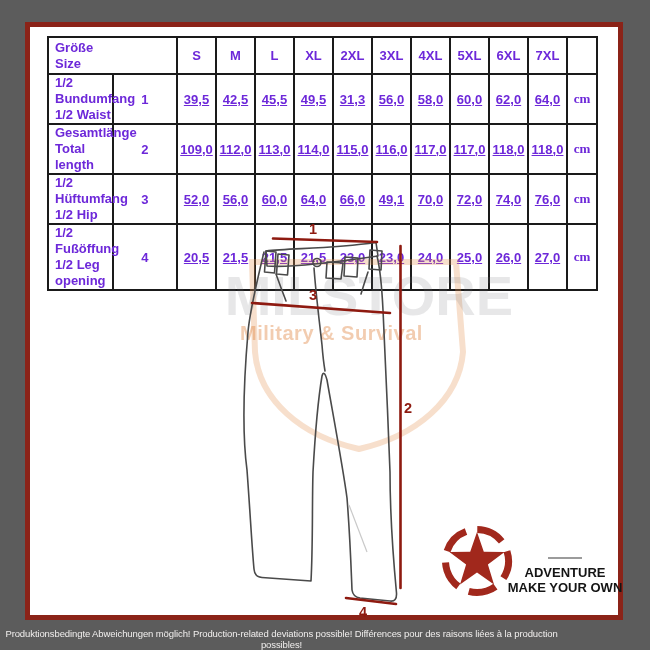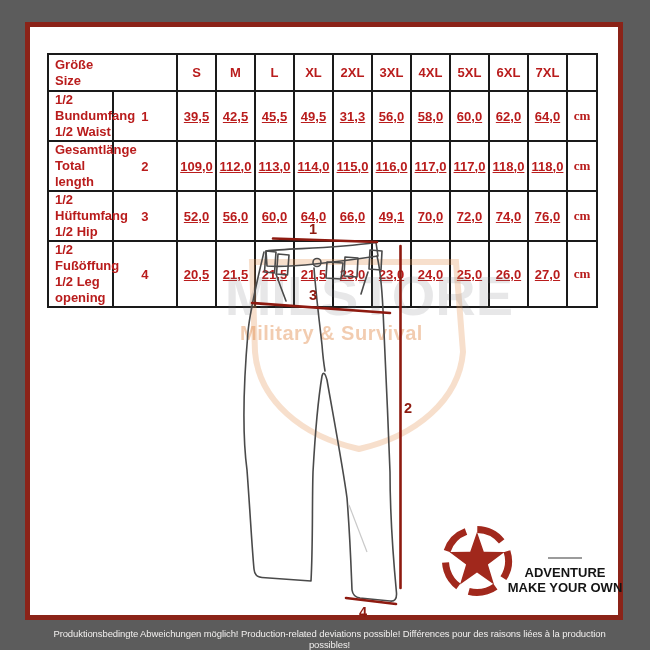--- a/index.html
+++ b/index.html
@@ -4,25 +4,25 @@
 <style>
   html,body{margin:0;padding:0;}
   body{width:650px;height:650px;position:relative;overflow:hidden;
        font-family:"Liberation Sans", sans-serif;background:#5c5c5c;}
   .stage{position:absolute;inset:0;}
   
   .panel{position:absolute;left:25px;top:22px;width:598px;height:598px;
          box-sizing:border-box;background:#ffffff;border:5px solid #8b2318;}
   
   .footer-text{position:absolute;left:0;top:628px;width:563px;text-align:center;
-        color:#f1efee;font-size:9.5px;letter-spacing:-0.1px;padding-left:48px;}
-  
-  table.size-table{position:absolute;left:47px;top:53px;width:551px;
+        color:#f1efee;font-size:9.5px;letter-spacing:-0.1px;}
+  
+  table.size-table{position:absolute;left:47px;top:36px;width:551px;
         border-collapse:collapse;table-layout:fixed;
-        font-size:13px;font-weight:bold;color:#b91c1c;}
+        font-size:13px;font-weight:bold;color:#6d28d9;}
   .size-table th,.size-table td{border:2px solid #1a1a1a;padding:0;
         text-align:center;vertical-align:middle;background:#fff;}
   .size-table thead th{height:35px;}
   .size-table tbody td{height:36px;}
   .size-table .label{ text-align:left;padding-left:6px;line-height:16px;}
   .size-table .num-col{width:22px;}
   .size-table .unit-col{width:28px;font-family:Liberation Serif, serif;}
   .size-table .lbl-col{width:121px;}
   .size-table .val{font-weight:bold;text-decoration:underline;}
   

